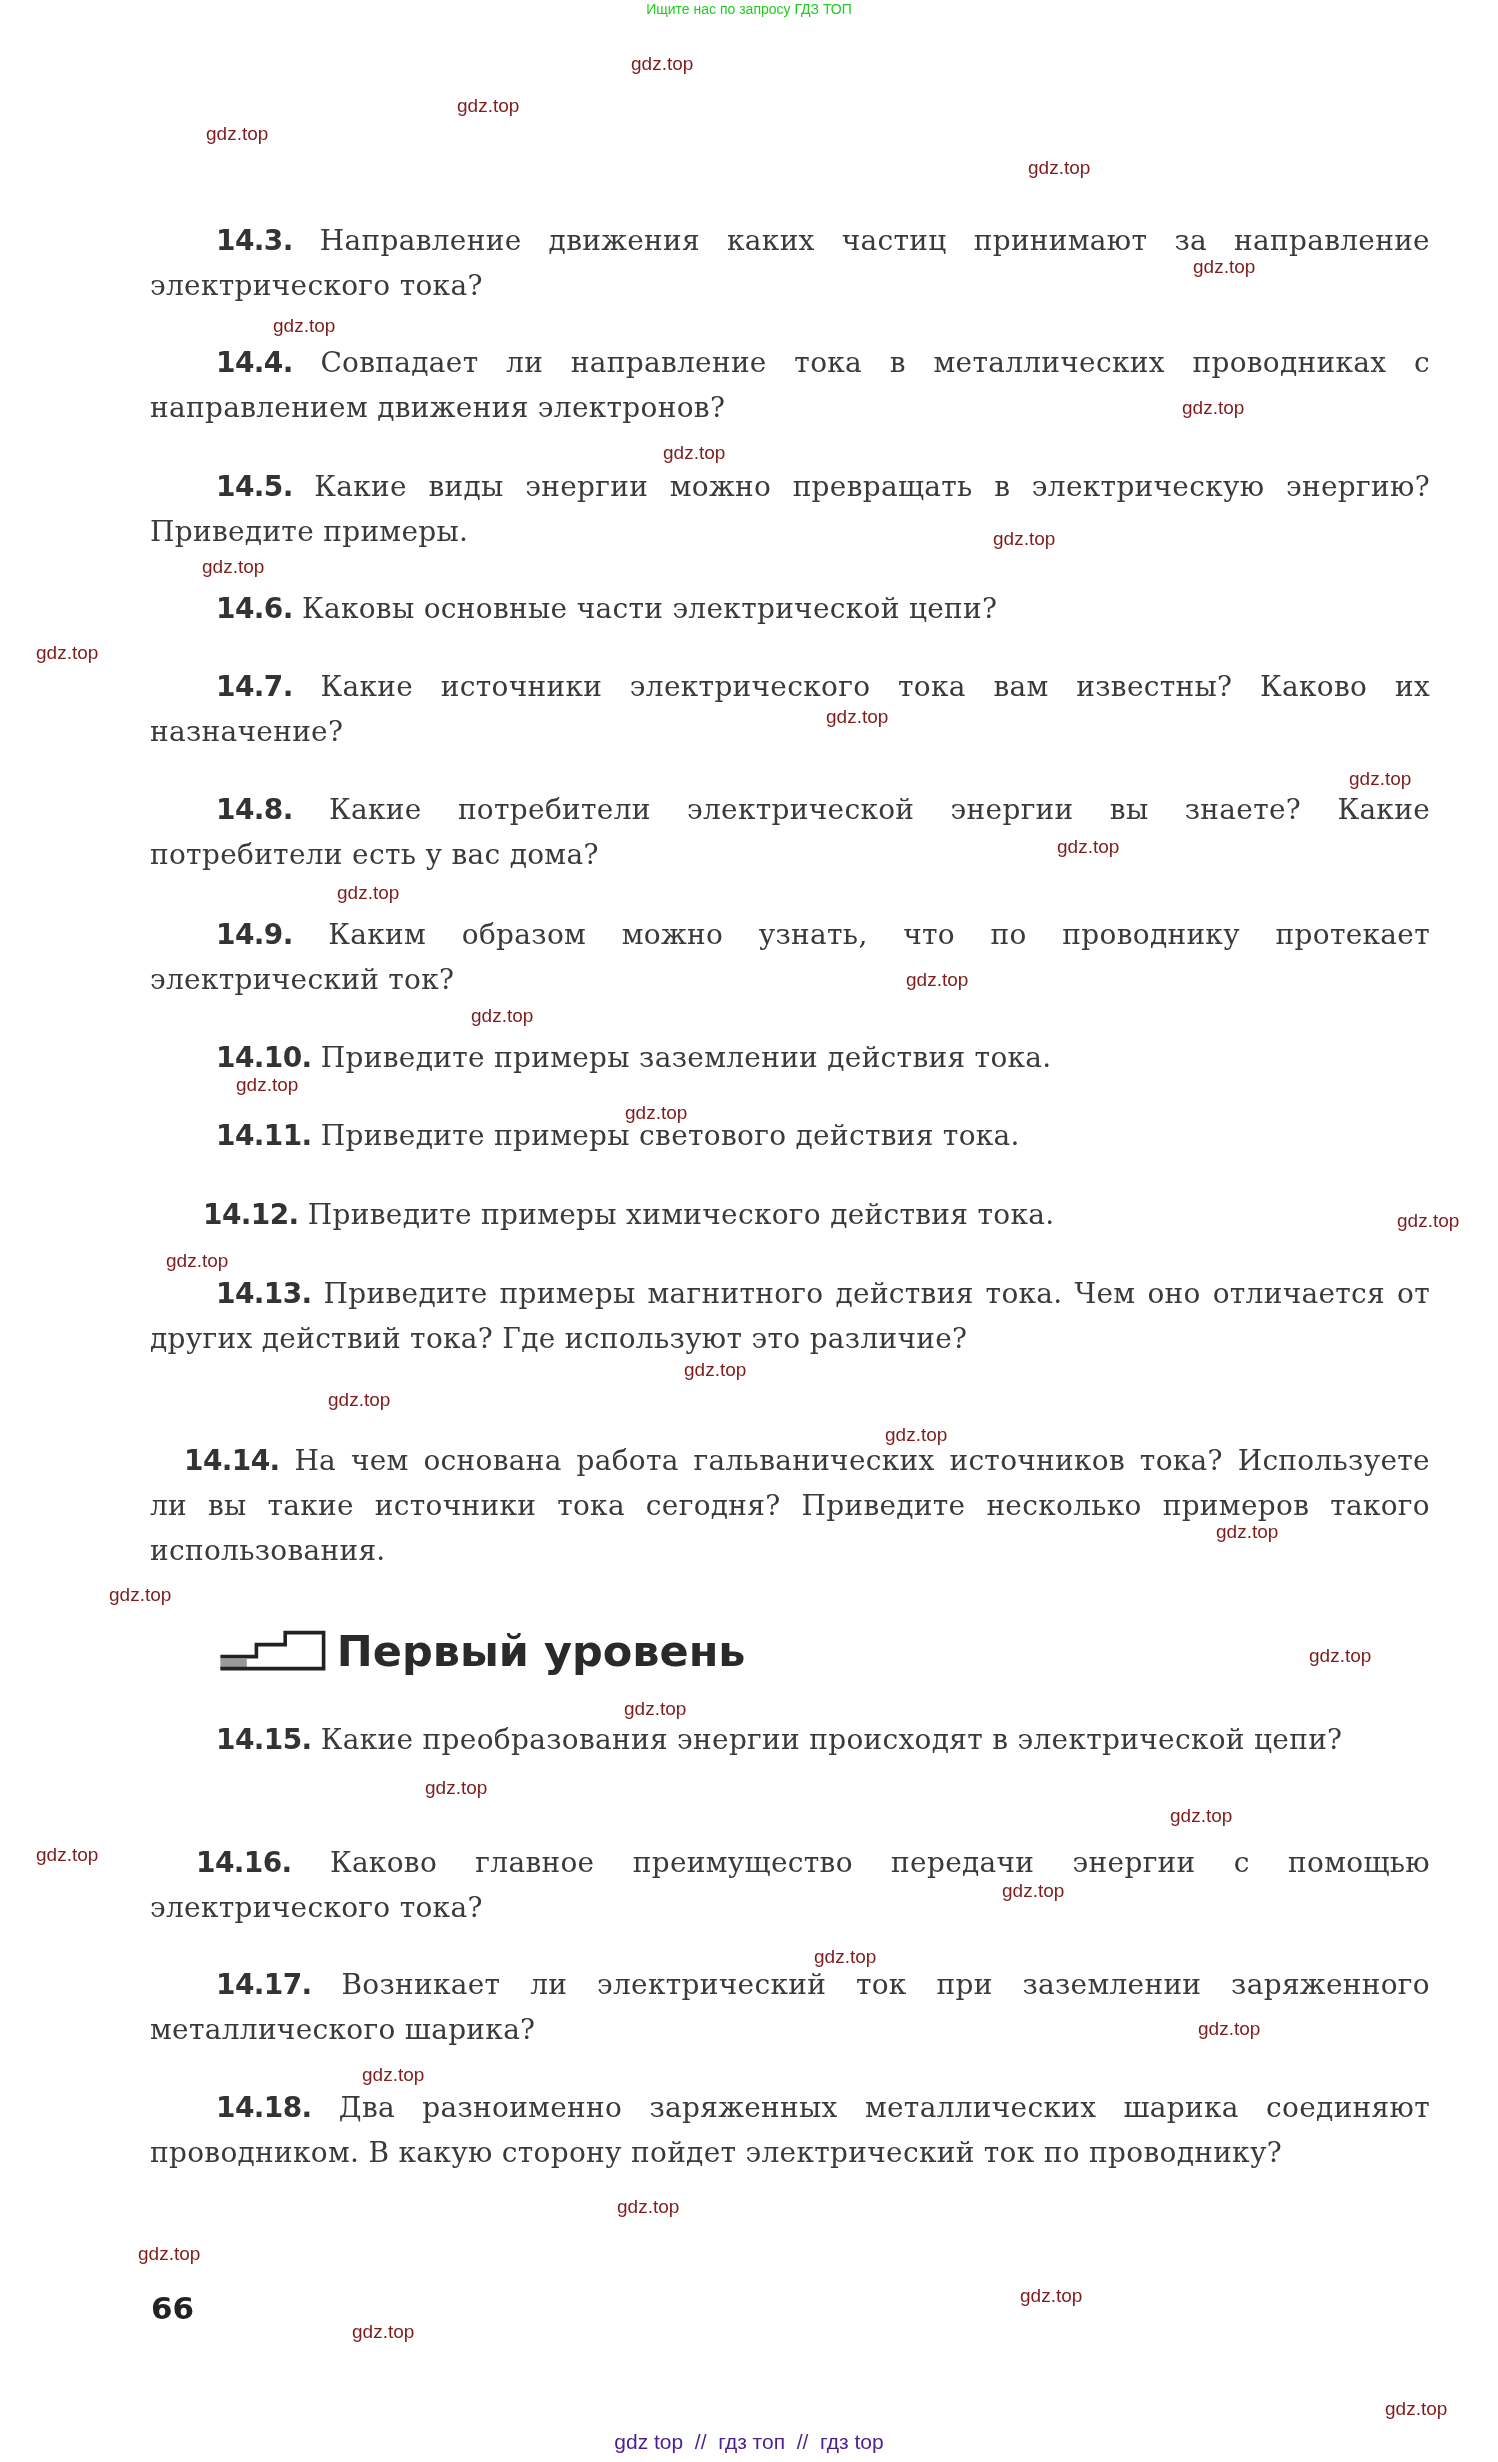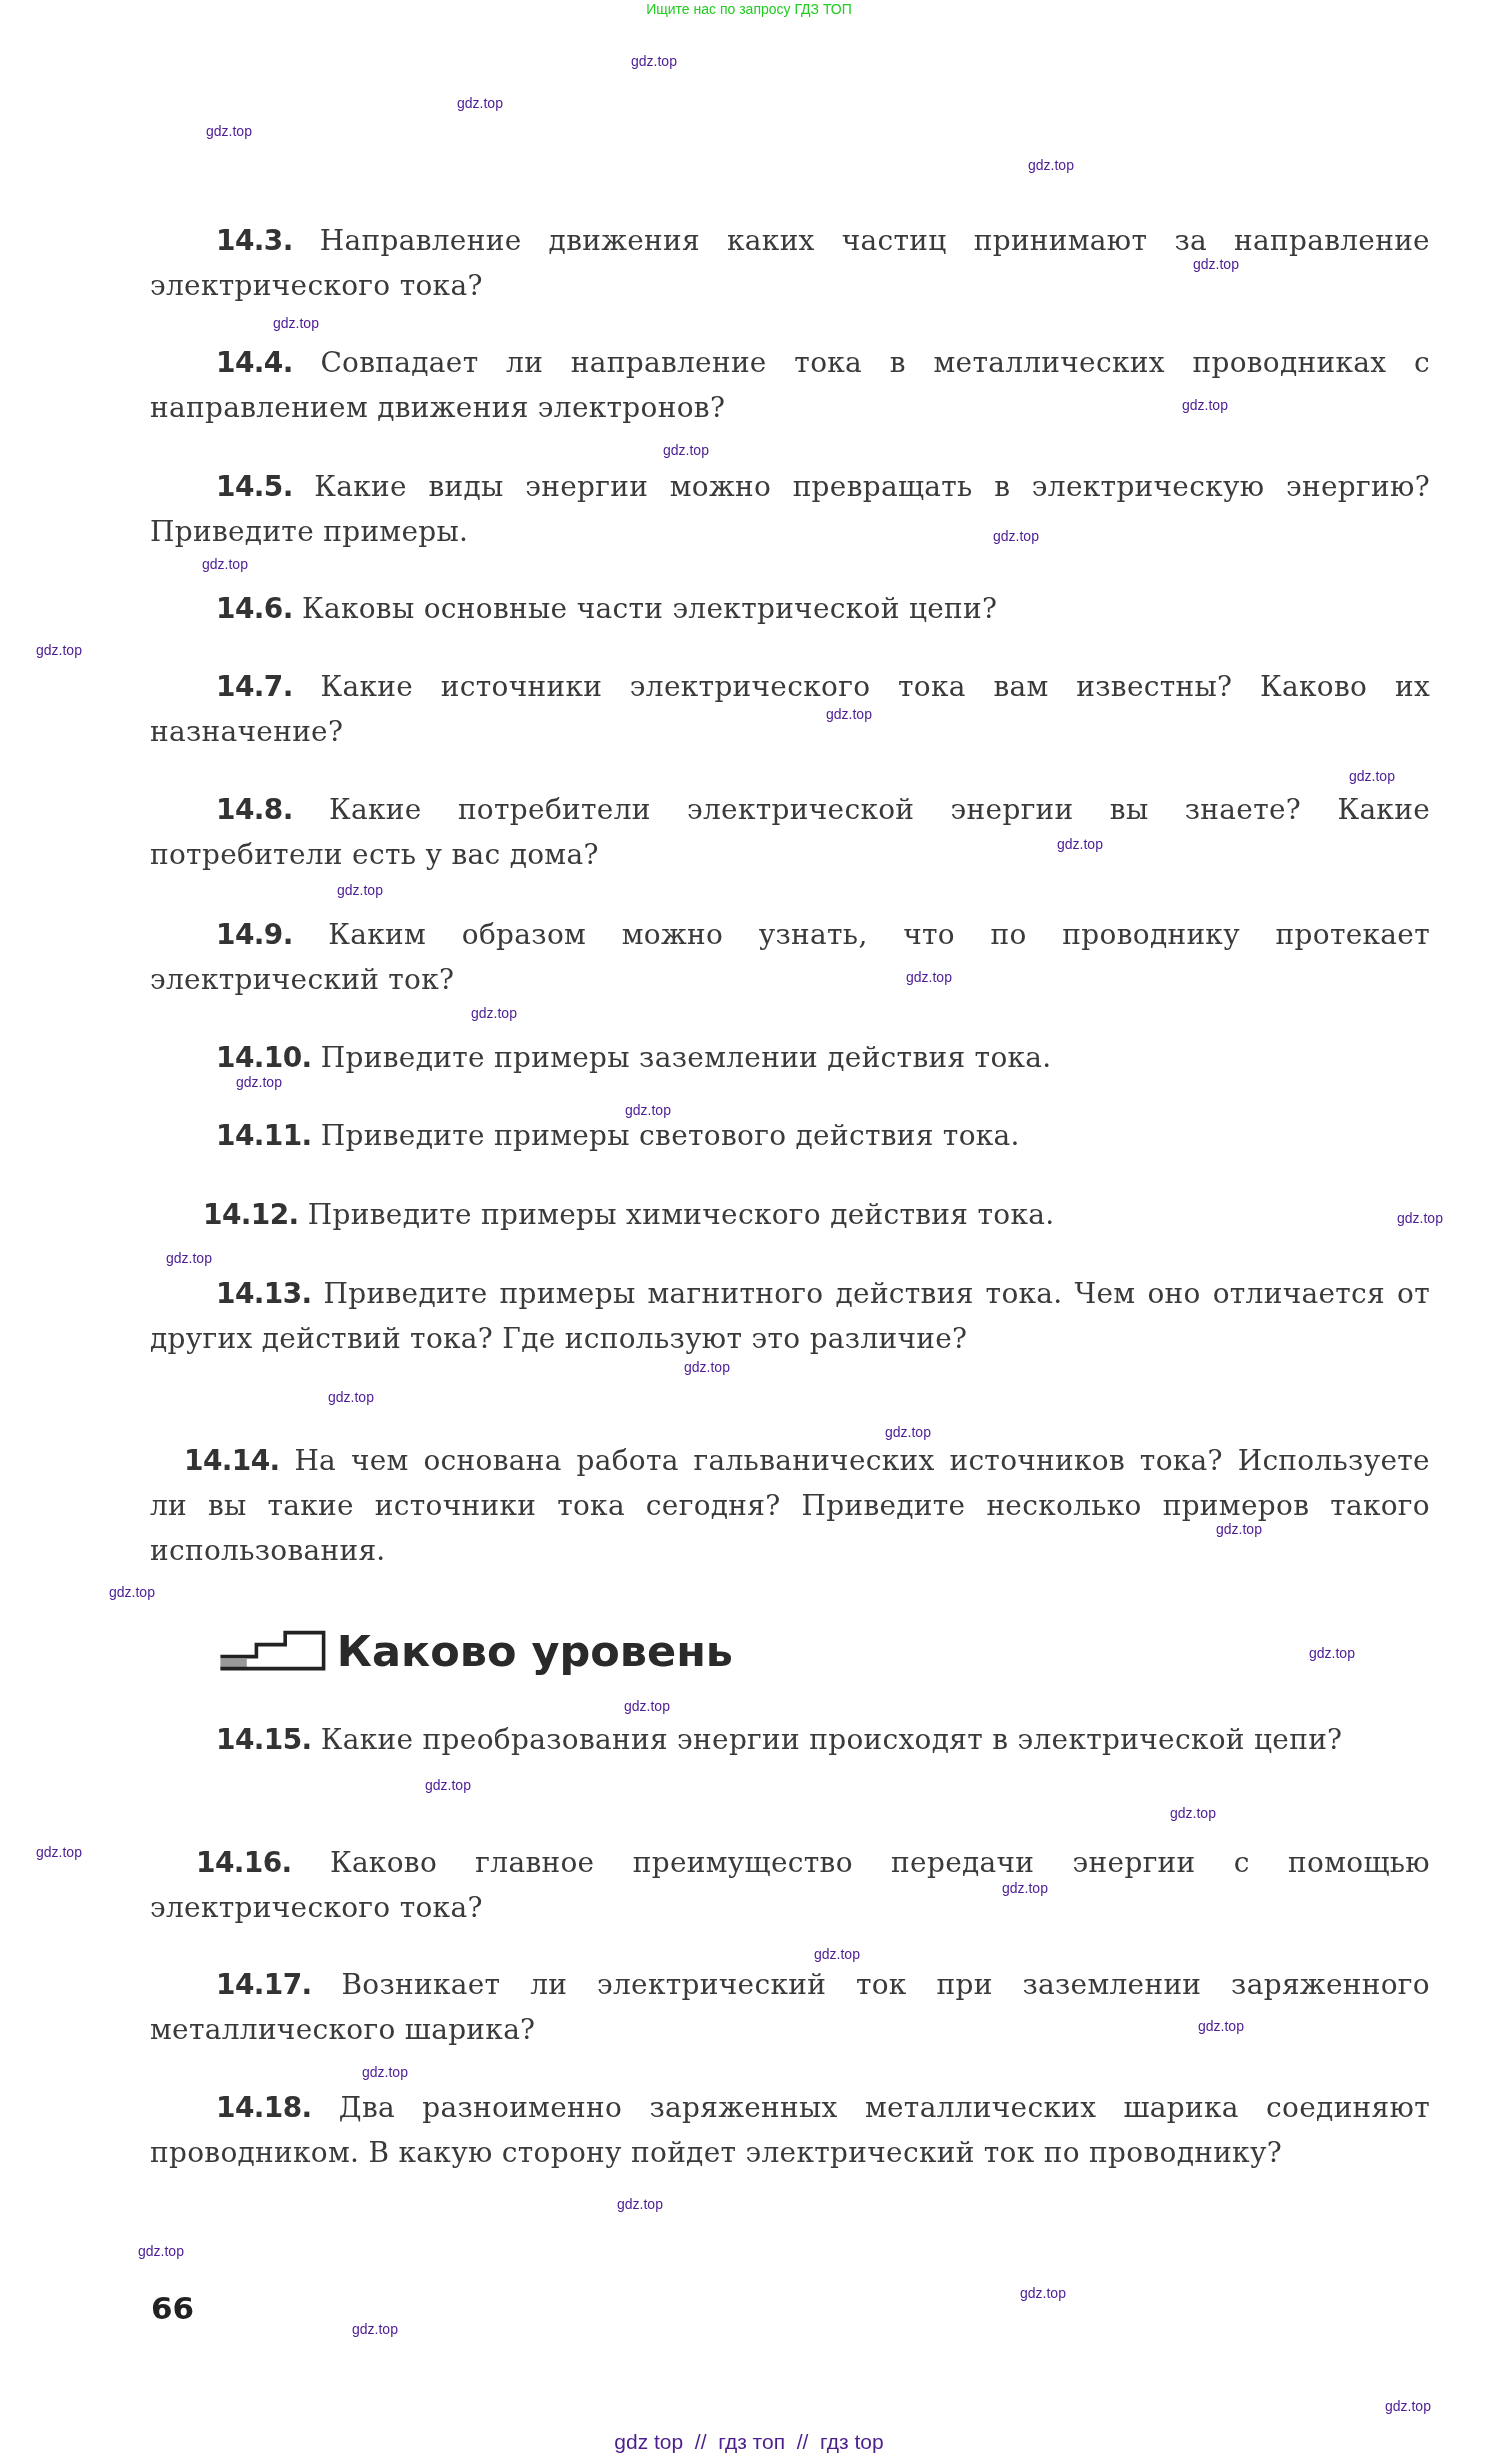--- a/index.html
+++ b/index.html
@@ -1,18 +1,18 @@
 <!DOCTYPE html>
 <html style="font-size:9.6px"><head>
 <meta charset="utf-8">
 <style>
   html,body{margin:0;padding:0;background:#ffffff;}
   body{width:1498px;height:2462px;position:relative;overflow:hidden;}
   .top-banner{position:absolute;left:0;top:0;width:1498px;text-align:center;top:1.2px;font-family:"Liberation Sans",sans-serif;font-size:14px;color:#22cc22;}
-  .wm{position:absolute;font-family:"Liberation Sans",sans-serif;font-size:14px;color:#4c1d95;white-space:nowrap;}
+  .wm{position:absolute;font-family:"Liberation Sans",sans-serif;font-size:19px;color:#7f1d1d;white-space:nowrap;}
   .q{position:absolute;left:150px;width:1280px;font-family:"DejaVu Serif",serif;font-size:28px;line-height:45px;color:#3a3a3a;text-align:justify;letter-spacing:0.3px;}
   .q .num{font-family:"DejaVu Sans",sans-serif;font-weight:bold;color:#333;letter-spacing:-0.6px;}
   .heading{position:absolute;left:218px;top:1626px;display:flex;align-items:center;gap:10.8px;}
   .heading .title{font-family:"DejaVu Sans",sans-serif;font-weight:bold;font-size:43px;color:#2a2a2a;}
   .page-num{position:absolute;left:151px;top:2290px;font-family:"DejaVu Sans",sans-serif;font-weight:bold;font-size:31px;color:#222;}
   .footer{position:absolute;left:0;width:1498px;top:2430px;text-align:center;font-family:"Liberation Sans",sans-serif;font-size:21px;color:#4b1f8c;}
   .footer span{cursor:pointer;}
 </style>
 </head>
 <body>
@@ -73,21 +73,21 @@
 <div class="q" style="top:1271px"><span class="num" style="margin-left:66px">14.13.</span> <span>Приведите примеры магнитного действия тока. Чем оно отличается от других действий тока? Где используют это различие?</span></div>
 <div class="q" style="top:1438px"><span class="num" style="margin-left:34px">14.14.</span> <span>На чем основана работа гальванических источников тока? Используете ли вы такие источники тока сегодня? Приведите несколько примеров такого использования.</span></div>
 
 <div class="heading">
   <span>
     <svg width="108" height="42" viewBox="0 0 180 70">
       <rect x="4" y="50" width="44" height="16" fill="#999"></rect>
       <polyline points="4,66 176,66 176,6 112,6 112,26 64,26 64,46 4,46" fill="none" stroke="#222" stroke-width="6"></polyline>
     </svg>
   </span>
-  <span class="title">Каково уровень</span>
+  <span class="title">Первый уровень</span>
 </div>
 
 <div class="q" style="top:1717px"><span class="num" style="margin-left:66px">14.15.</span> <span>Какие преобразования энергии происходят в электрической цепи?</span></div>
 <div class="q" style="top:1840px"><span class="num" style="margin-left:46px">14.16.</span> <span>Каково главное преимущество передачи энергии с помощью электрического тока?</span></div>
 <div class="q" style="top:1962px"><span class="num" style="margin-left:66px">14.17.</span> <span>Возникает ли электрический ток при заземлении заряженного металлического шарика?</span></div>
 <div class="q" style="top:2085px"><span class="num" style="margin-left:66px">14.18.</span> <span>Два разноименно заряженных металлических шарика соединяют проводником. В какую сторону пойдет электрический ток по проводнику?</span></div>
 
 <div class="page-num">66</div>
 
 <div class="footer">

